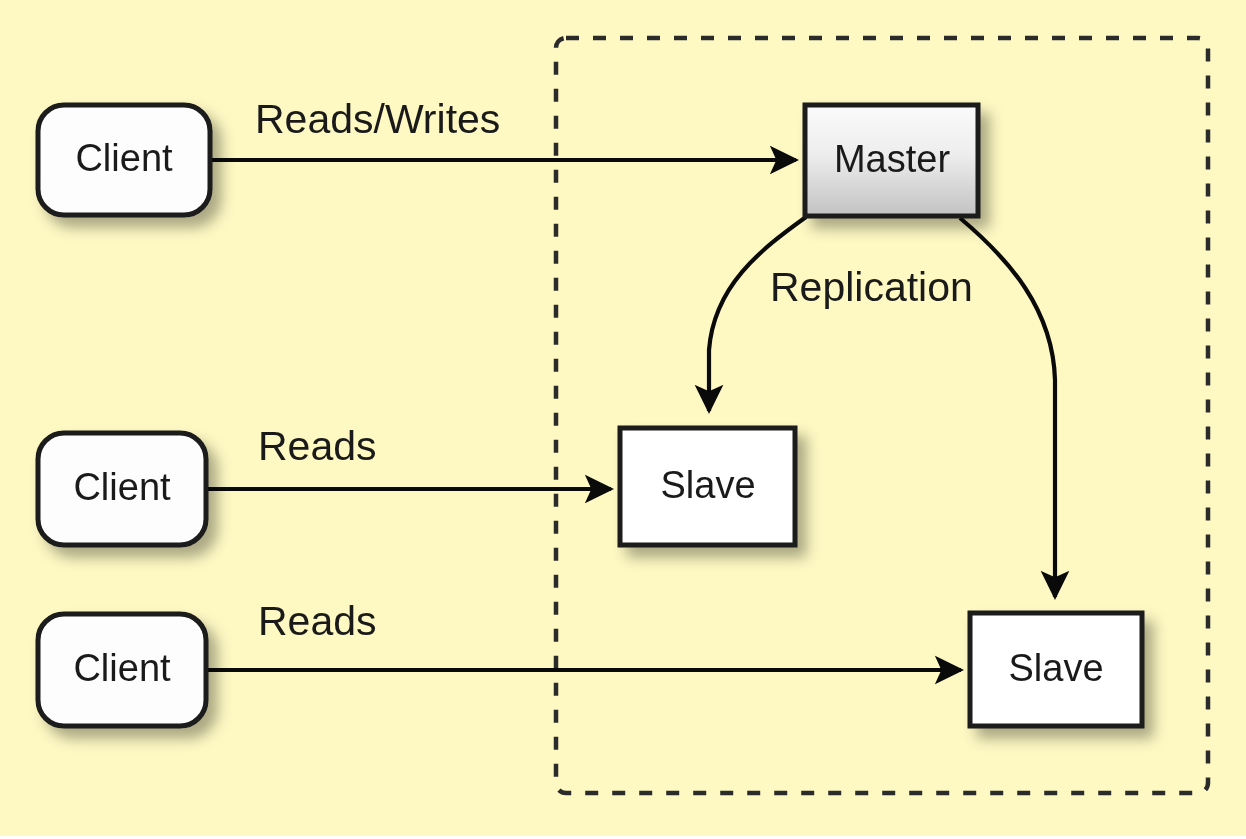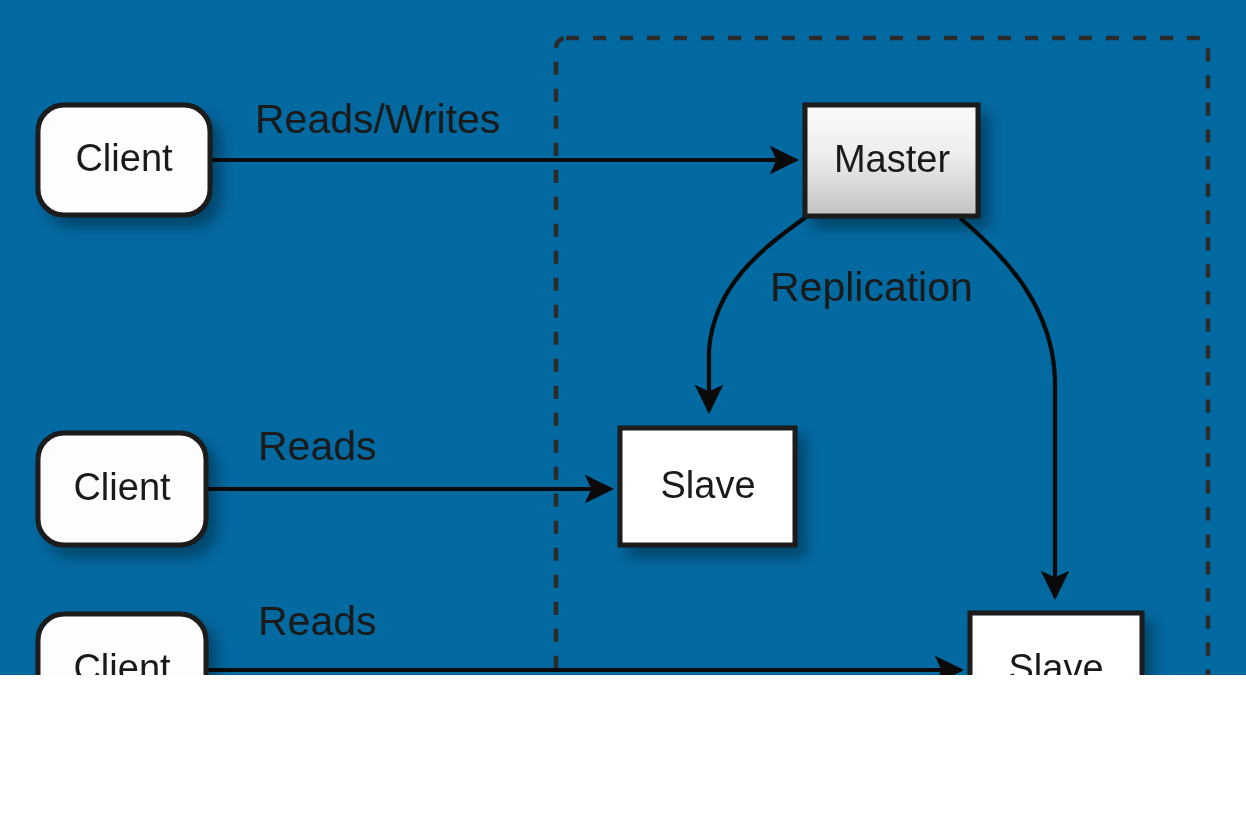--- a/index.html
+++ b/index.html
@@ -6,22 +6,22 @@
     margin: 0;
     padding: 0;
     background: #ffffff;
   }
   body {
     font-family: "Liberation Sans", sans-serif;
   }
   #canvas {
     position: relative;
     width: 1246px;
-    height: 675px;
-    background: #0369a1;
+    height: 836px;
+    background: #fef9c3;
     overflow: hidden;
   }
   #diagram-svg {
     position: absolute;
     left: 0;
     top: 0;
     width: 1246px;
     height: 839px;
   }
   .node-label {

